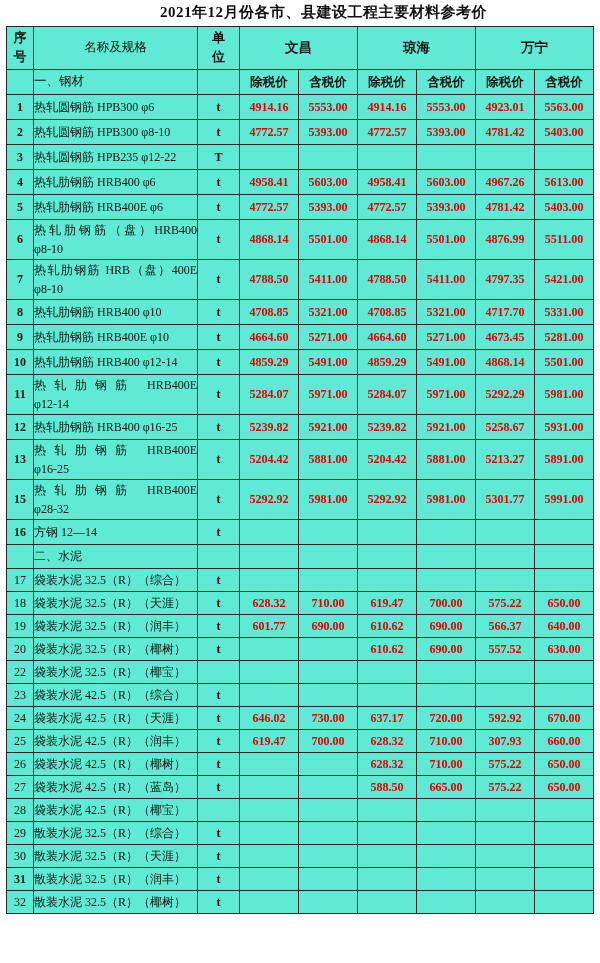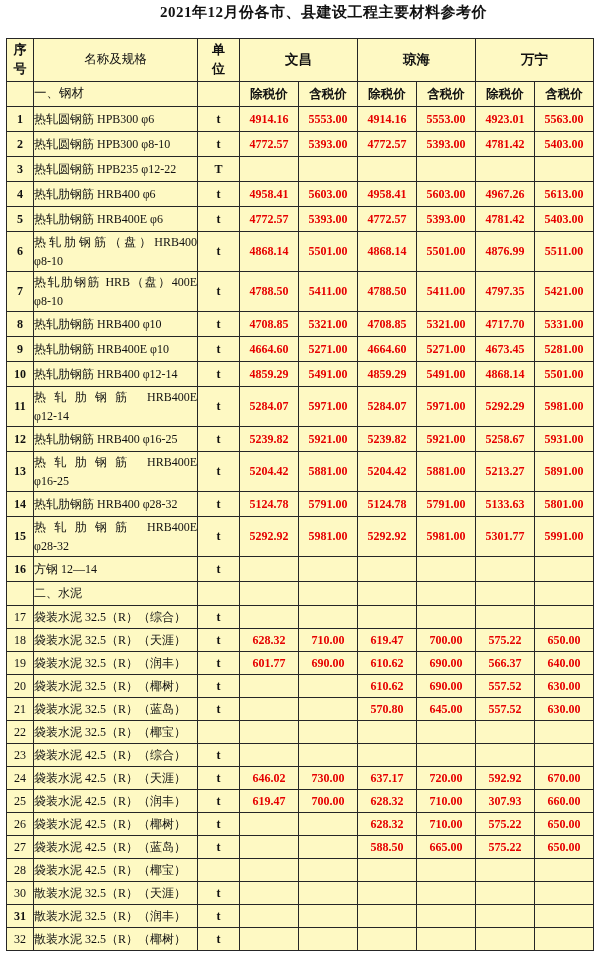--- a/index.html
+++ b/index.html
@@ -1,18 +1,18 @@
 <!DOCTYPE html>
 <html><head>
 <meta charset="utf-8">
 <style>
   html,body{margin:0;padding:0;background:#ffffff;}
   body{width:600px;height:963px;overflow:hidden;font-family:"Liberation Serif",serif;color:#111;}
   .page-title{height:19px;padding-top:3px;text-align:center;font-size:15px;font-weight:bold;letter-spacing:.5px;padding-left:47px;}
-  table.price{border-collapse:collapse;table-layout:fixed;width:586px;margin:16px auto;background:#fef9c3;}
+  table.price{border-collapse:collapse;table-layout:fixed;width:586px;margin:4px auto;background:#5eead4;}
   table.price th,table.price td{border:1.5px solid #262626;padding:0;overflow:hidden;vertical-align:middle;}
   tr.h1{height:43px;}
   tr.h2{height:25px;}
   th{font-weight:bold;font-size:13px;text-align:center;}
   .vwrap{display:inline-block;width:1.05em;word-break:break-all;line-height:1.45;vertical-align:middle;}
   .city{font-size:13.5px;}
   .plabel{font-size:12.5px;}
   td.no{font-size:12px;text-align:center;font-weight:normal;}
   td.no.nb{font-weight:bold;}
   .name{font-size:12px;font-weight:normal;text-align:left;padding:0 5px 0 7px;line-height:1.55;}
@@ -213,31 +213,20 @@
           <span class="l2">φ16-25</span>
         </td>
         <td class="unit">t</td>
         <td class="val">5204.42</td>
         <td class="val">5881.00</td>
         <td class="val">5204.42</td>
         <td class="val">5881.00</td>
         <td class="val">5213.27</td>
         <td class="val">5891.00</td>
       </tr>
-      <tr class="steel-row">
-        <td class="no nb">14</td>
-        <td class="name">热轧肋钢筋 HRB400 φ28-32</td>
-        <td class="unit">t</td>
-        <td class="val">5124.78</td>
-        <td class="val">5791.00</td>
-        <td class="val">5124.78</td>
-        <td class="val">5791.00</td>
-        <td class="val">5133.63</td>
-        <td class="val">5801.00</td>
-      </tr>
       <tr class="tall-row">
         <td class="no nb">15</td>
         <td class="name">
           <span class="l1">热轧肋钢筋 HRB400E</span>
           <span class="l2">φ28-32</span>
         </td>
         <td class="unit">t</td>
         <td class="val">5292.92</td>
         <td class="val">5981.00</td>
         <td class="val">5292.92</td>
@@ -305,31 +294,20 @@
         <td class="name">袋装水泥 32.5（R）（椰树）</td>
         <td class="unit">t</td>
         <td class="val"></td>
         <td class="val"></td>
         <td class="val">610.62</td>
         <td class="val">690.00</td>
         <td class="val">557.52</td>
         <td class="val">630.00</td>
       </tr>
       <tr class="cem-row">
-        <td class="no">21</td>
-        <td class="name">袋装水泥 32.5（R）（蓝岛）</td>
-        <td class="unit">t</td>
-        <td class="val"></td>
-        <td class="val"></td>
-        <td class="val">570.80</td>
-        <td class="val">645.00</td>
-        <td class="val">557.52</td>
-        <td class="val">630.00</td>
-      </tr>
-      <tr class="cem-row">
         <td class="no">22</td>
         <td class="name">袋装水泥 32.5（R）（椰宝）</td>
         <td class="unit"></td>
         <td class="val"></td>
         <td class="val"></td>
         <td class="val"></td>
         <td class="val"></td>
         <td class="val"></td>
         <td class="val"></td>
       </tr>
@@ -393,20 +371,31 @@
         <td class="name">袋装水泥 42.5（R）（椰宝）</td>
         <td class="unit"></td>
         <td class="val"></td>
         <td class="val"></td>
         <td class="val"></td>
         <td class="val"></td>
         <td class="val"></td>
         <td class="val"></td>
       </tr>
       <tr class="cem-row">
+        <td class="no">29</td>
+        <td class="name">散装水泥 32.5（R）（综合）</td>
+        <td class="unit">t</td>
+        <td class="val"></td>
+        <td class="val"></td>
+        <td class="val"></td>
+        <td class="val"></td>
+        <td class="val"></td>
+        <td class="val"></td>
+      </tr>
+      <tr class="cem-row">
         <td class="no">30</td>
         <td class="name">散装水泥 32.5（R）（天涯）</td>
         <td class="unit">t</td>
         <td class="val"></td>
         <td class="val"></td>
         <td class="val"></td>
         <td class="val"></td>
         <td class="val"></td>
         <td class="val"></td>
       </tr>

